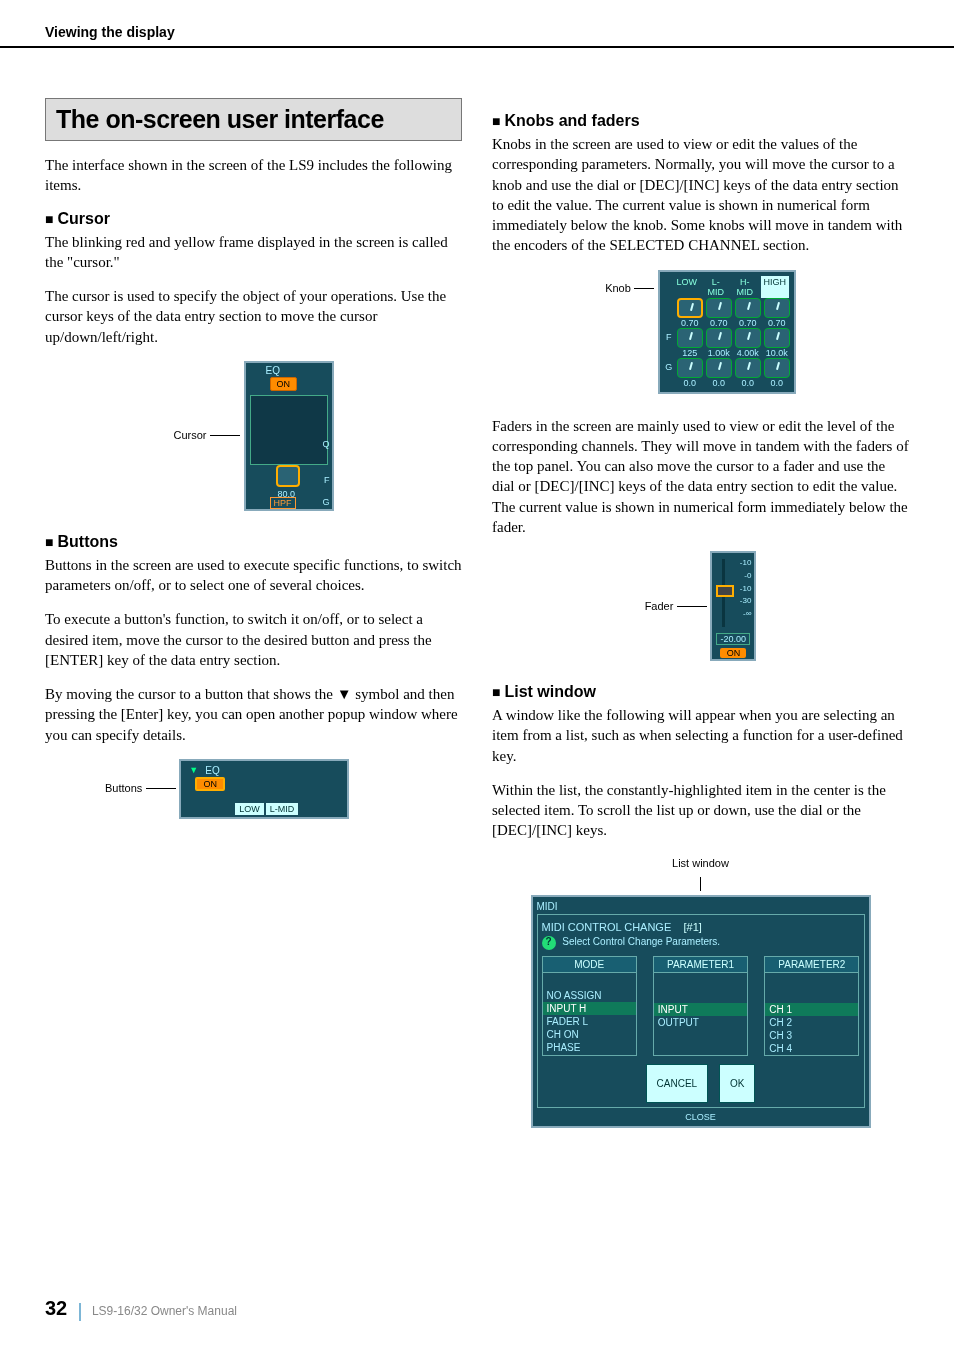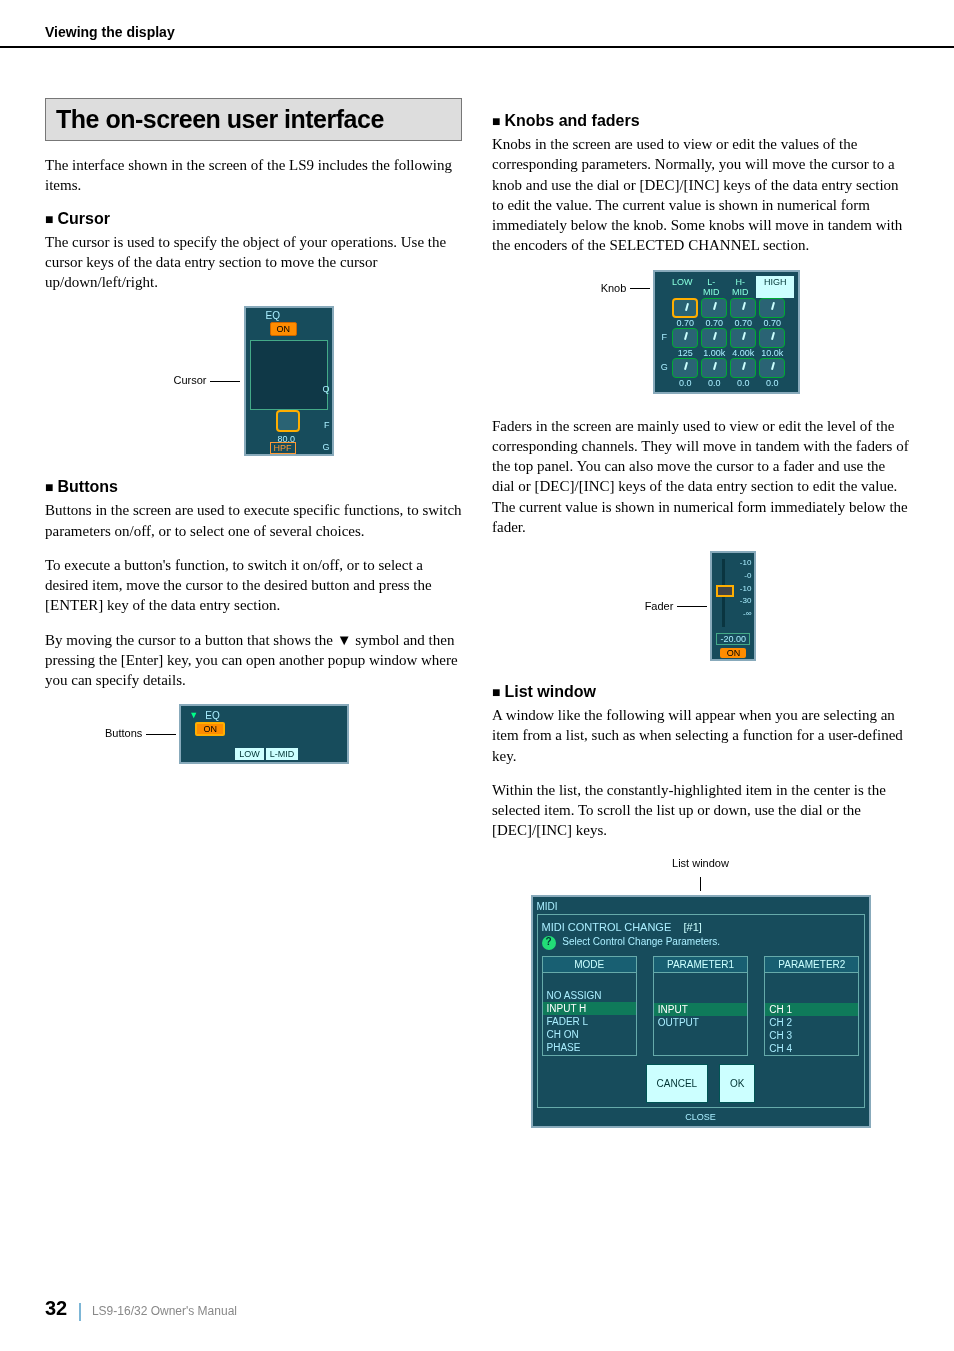--- a/index.html
+++ b/index.html
@@ -153,20 +153,21 @@
 
   <div class="col">
 
     <div class="title-box">
       <div class="title-box-inner">The on-screen user interface</div>
     </div>
 
     <p class="body-text">The interface shown in the screen of the LS9 includes the following items.</p>
 
     <div class="sec-hd"><span class="sq">■</span><span>Cursor</span></div>
+    <p class="body-text">The blinking red and yellow frame displayed in the screen is called the "cursor."</p>
     <p class="body-text">The cursor is used to specify the object of your operations. Use the cursor keys of the data entry section to move the cursor up/down/left/right.</p>
 
     <div class="figure">
       <span class="label-txt">Cursor</span>
       <span class="label-line" style="width:30px;"></span>
       <div class="eq-fig" style="vertical-align:middle;">
         <span class="eq-title">EQ</span>
         <span class="eq-on-btn">ON</span>
         <div class="eq-curve-area"></div>
         <span class="side-lbl" style="right:2px; top:76px;">Q</span>
@@ -205,21 +206,21 @@
     <p class="body-text">Knobs in the screen are used to view or edit the values of the corresponding parameters. Normally, you will move the cursor to a knob and use the dial or [DEC]/[INC] keys of the data entry section to edit the value. The current value is shown in numerical form immediately below the knob. Some knobs will move in tandem with the encoders of the SELECTED CHANNEL section.</p>
 
     <div class="figure">
       <span class="label-txt" style="vertical-align:top; display:inline-block; margin-top:12px;">Knob</span>
       <span class="label-line" style="width:20px; vertical-align:top; margin-top:18px;"></span>
       <div class="dark-panel" style="vertical-align:top; text-align:left;">
         <div class="knob-row" style="margin-left:10px;">
           <div class="knob-hdr" style="width:26px;">LOW</div>
           <div class="knob-hdr" style="width:26px;">L-MID</div>
           <div class="knob-hdr" style="width:26px;">H-MID</div>
-          <div class="knob-hdr knob-hdr-on" style="width:38px;text-align:center;">HIGH</div>
+          <div class="knob-hdr knob-hdr-on" style="width:28px;text-align:center;">HIGH</div>
         </div>
         <div class="knob-row">
           <div class="band-lbl"></div>
           <div class="knob-c selected-knob"></div>
           <div class="knob-c"></div>
           <div class="knob-c"></div>
           <div class="knob-c"></div>
         </div>
         <div class="knob-row">
             <div style="width:10px;"></div>

